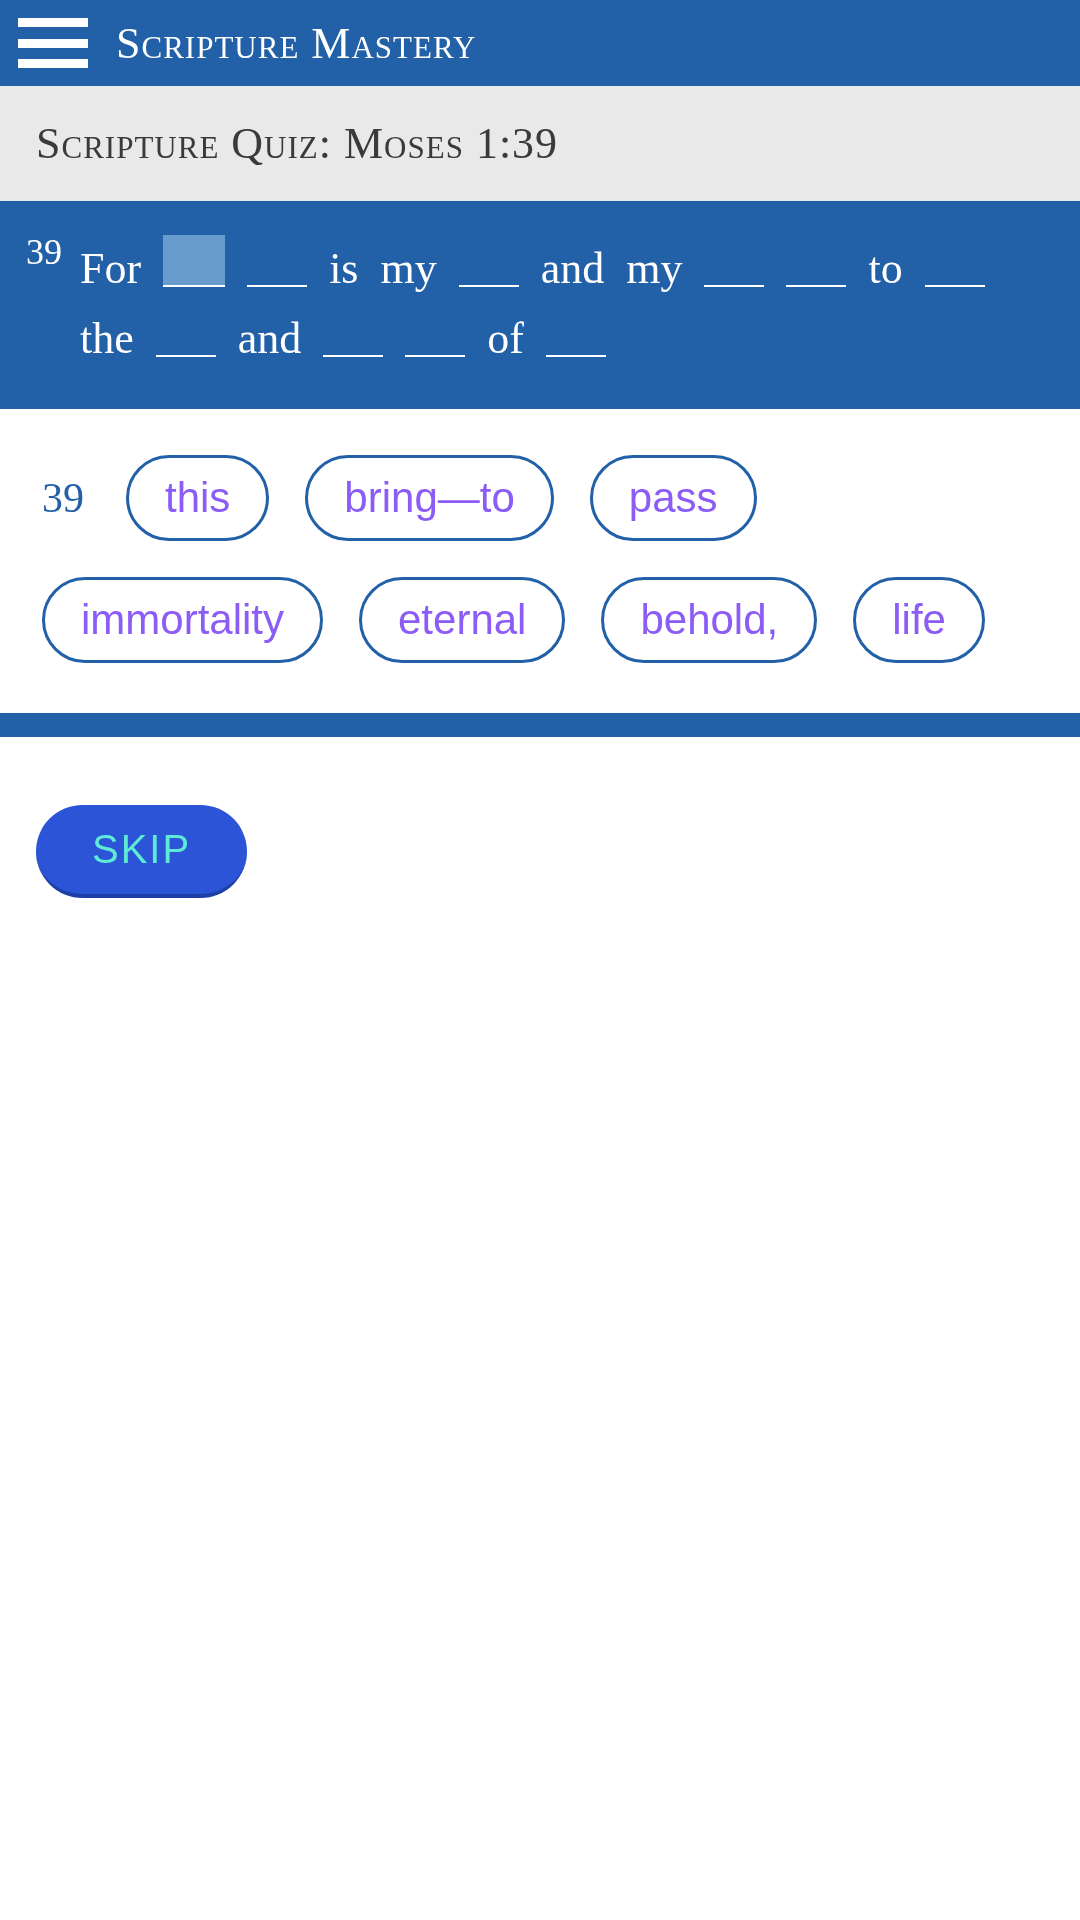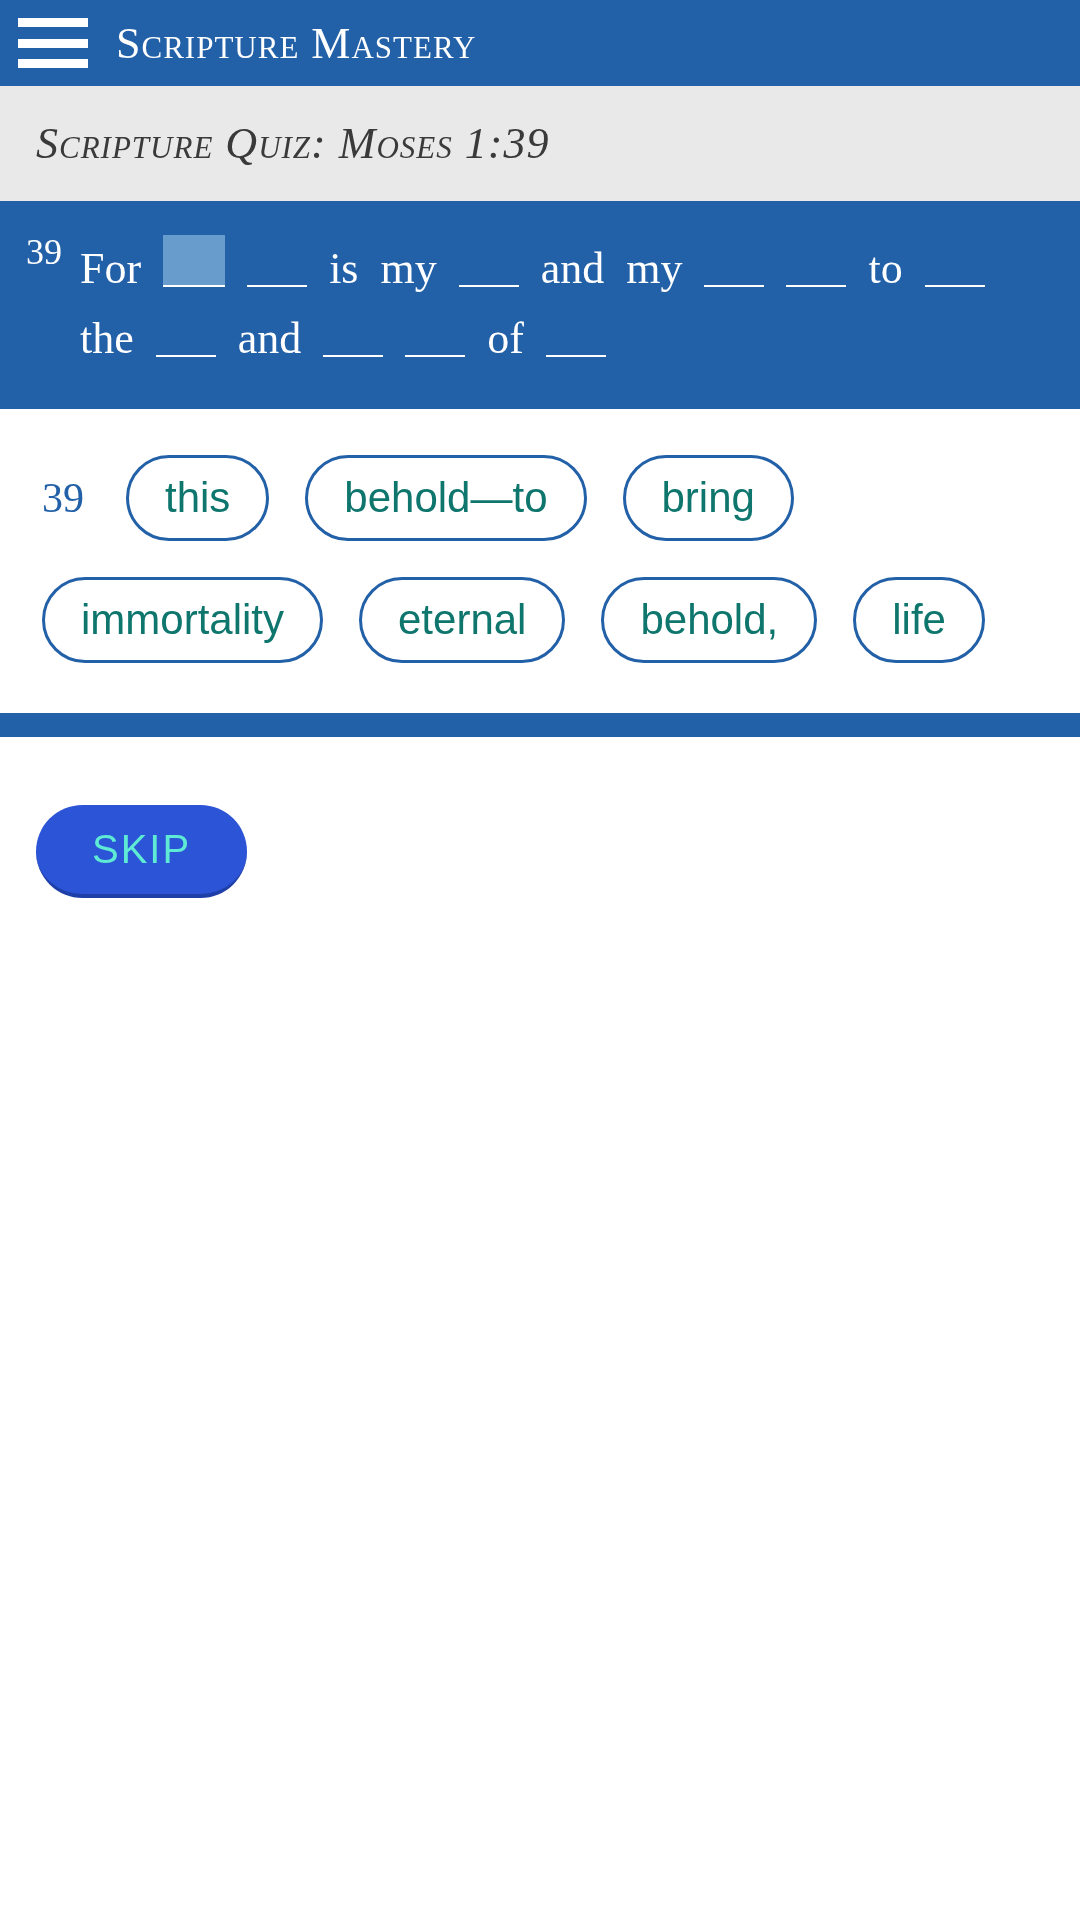--- a/index.html
+++ b/index.html
@@ -56,21 +56,20 @@
       align-items: center;
       padding: 0 36px;
     }
     
     .quiz-title {
       color: #3a3a3a;
       font-size: 44px;
       font-variant: small-caps;
       letter-spacing: 1px;
       font-weight: 400;
-      font-style: italic;
     }
     
     .verse-panel {
       background: #2260a8;
       padding: 30px 26px 40px 26px;
       color: #ffffff;
     }
     
     .verse-content {
       display: flex;
@@ -128,21 +127,21 @@
       color: #2260a8;
       font-size: 42px;
       margin-right: 6px;
     }
     
     .choice-chip {
       border: 3px solid #2260a8;
       border-radius: 44px;
       padding: 16px 36px;
       font-size: 42px;
-      color: #0f766e;
+      color: #8b5cf6;
       cursor: pointer;
       background: #ffffff;
       font-family: Arial, sans-serif;
     }
     
     .divider {
       background: #2260a8;
       height: 24px;
       width: 100%;
     }
@@ -204,22 +203,22 @@
         <span class="blank"></span>
         <span class="verse-word">of</span>
         <span class="blank"></span>
       </div>
   </div>
 </div>
 
 <div class="choices-panel" id="choices-panel">
 <span class="choice-verse-number">39</span>
     <div class="choice-chip">this</div>
-    <div class="choice-chip">behold—to</div>
-    <div class="choice-chip">bring</div>
+    <div class="choice-chip">bring—to</div>
+    <div class="choice-chip">pass</div>
     <div class="choice-chip">immortality</div>
     <div class="choice-chip">eternal</div>
     <div class="choice-chip">behold,</div>
     <div class="choice-chip">life</div>
   </div>
 
 <div class="divider"></div>
 
 <div class="skip-panel">
   <button class="skip-button">SKIP</button>

